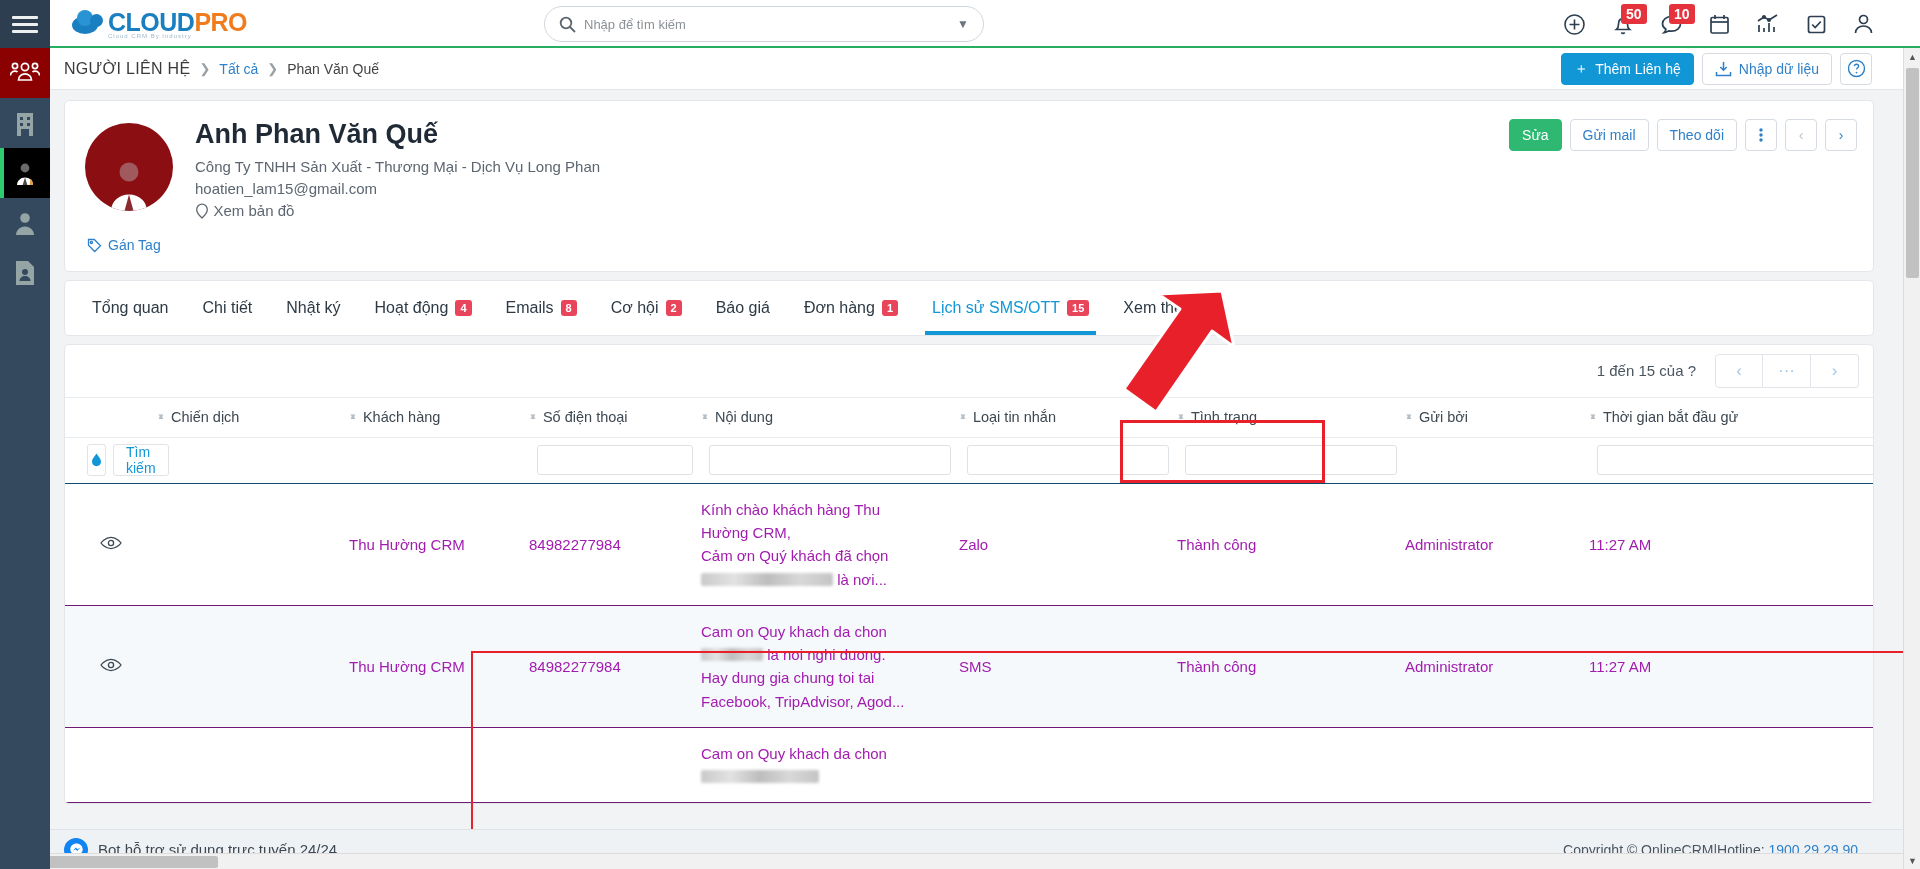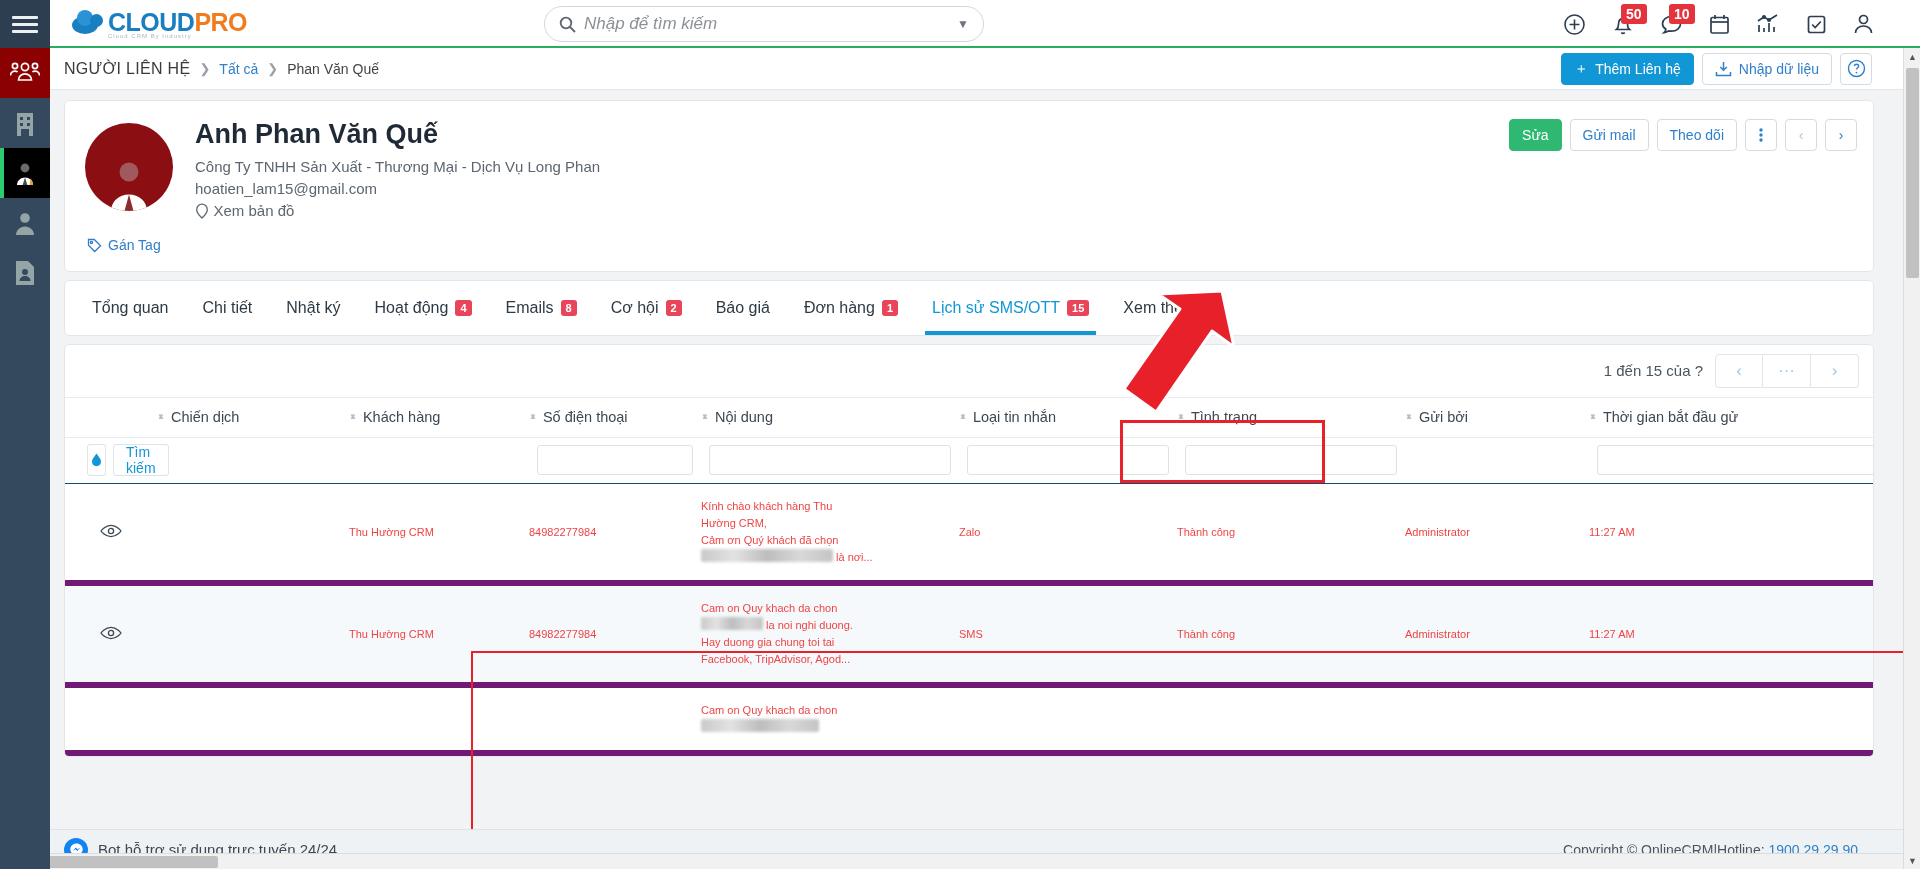--- a/index.html
+++ b/index.html
@@ -32,21 +32,21 @@
   .logo-cloud .c2 { position:absolute; width:16px;height:16px;background:#2a93d5;border-radius:50%; left:5px; top:0;}
   .logo-cloud .c3 { position:absolute; width:13px;height:13px;background:#1a7fc1;border-radius:50%; left:18px; top:4px;}
   .logo-text { font-size:25px; font-weight:bold; letter-spacing:-0.5px; }
   .logo-text .blue { color:#1a7fc1; }
   .logo-text .orange { color:#f07c1e; }
   .logo-sub { font-size:6px; color:#9fb8c8; letter-spacing:1px; margin-top:-4px; }
 
   .search-wrap { position:absolute; left:494px; top:6px; width:440px; }
   .search-box { width:100%; height:36px; border:1px solid #d0d7de; border-radius:18px;
                 display:flex; align-items:center; padding:0 14px; background:#fff; }
-  .search-box input { border:none; outline:none; flex:1; font-size:17px; color:#333; font-family:"Liberation Sans",sans-serif; padding-left:8px;font-style:italic;}
+  .search-box input { border:none; outline:none; flex:1; font-size:13px; color:#333; font-family:"Liberation Sans",sans-serif; padding-left:8px;}
   .search-box input::placeholder { color:#8c9196; }
   .caret-btn { color:#6c757d; font-size:12px; padding-left:8px; cursor:pointer;}
 
   .top-icons { position:absolute; right:46px; top:0; height:48px; display:flex; align-items:center; gap:26px; }
   .ticon { position:relative; cursor:pointer; color:#2c3e50; display:flex; align-items:center;}
   .badge-top { position:absolute; top:-9px; left:9px; background:#e5333e; color:#fff; font-size:14px;
                line-height:1; padding:3px 5px; border-radius:3px; font-weight:bold; }
 
   
   .crumbbar { height:42px; background:#fff; border-bottom:1px solid #e3e6ea; display:flex; align-items:center;
@@ -84,21 +84,21 @@
                display:flex; align-items:center; padding-left:10px; position:relative; }
   .tab { display:flex; align-items:center; gap:7px; padding:0 17px; height:54px; font-size:16px;
          color:#2d3a45; cursor:pointer; position:relative; white-space:nowrap;}
   .tab.active { color:#1196d6; }
   .tab.active::after { content:""; position:absolute; left:10px; right:10px; bottom:0; height:4px; background:#1196d6; }
   .badge { background:#e8455b; color:#fff; font-size:11px; border-radius:3px; padding:2px 5px; line-height:1.1; font-weight:600;}
   .chev { font-size:12px; color:#5d6670; margin-left:4px; }
 
   
   .table-card { margin-top:8px; background:#fff; border:1px solid #e3e6ea; border-radius:5px; overflow:hidden; }
-  .table-top { height:52px; display:flex; align-items:center; justify-content:flex-end; padding-right:14px; gap:0; }
+  .table-top { height:52px; display:flex; align-items:center; justify-content:flex-end; padding-right:14px; gap:7px; }
   .pginfo { font-size:15px; color:#4a5560; margin-right:12px; }
   .pggroup { display:flex; }
   .pgbtn { width:48px; height:34px; border:1px solid #e1e5e9; background:#fff; color:#9fc7e6;
            display:flex; align-items:center; justify-content:center; font-size:17px; cursor:pointer; }
   .pgbtn + .pgbtn { border-left:none; }
   .pgbtn:first-child { border-radius:4px 0 0 4px; }
   .pgbtn:last-child { border-radius:0 4px 4px 0; }
 
   table { width:100%; border-collapse:collapse; table-layout:fixed; }
   thead th { border-top:1px solid #e7eaee; border-bottom:1px solid #e7eaee; height:40px;
@@ -107,22 +107,22 @@
   .sorter { display:inline-flex; flex-direction:column; line-height:0; color:#b6bec6; }
   .sorter span { font-size:8px; }
 
   .filter-row td { height:46px; padding:5px 8px; border-bottom:1px solid #0c4a6e; vertical-align:middle; }
   .filter-in { width:100%; height:30px; border:1px solid #dde2e7; border-radius:3px; background:#fff; }
   .fbtns { display:flex; gap:7px; padding-left:14px; }
   .fbtn { height:32px; border:1px solid #dfe4e8; border-radius:3px; background:#fff; display:flex;
           align-items:center; justify-content:center; color:#1196d6; font-size:14px; cursor:pointer; padding:0 12px;}
   .fbtn.sq { width:34px; padding:0; }
 
-  tbody.data td { font-size:11px; color:#ef4444; padding:14px 0; vertical-align:middle;
-                  border-bottom:6px solid #701a75; }
+  tbody.data td { font-size:15px; color:#a21caf; padding:14px 0; vertical-align:middle;
+                  border-bottom:1px solid #701a75; }
   tbody.data tr:nth-child(even) { background:#f6f9fb; }
   .msg { line-height:1.55; }
   .redact { display:inline-block; height:13px; background:linear-gradient(90deg,#c9c9c9,#e2e2e2,#bdbdbd,#d8d8d8,#c4c4c4); vertical-align:-1px; filter:blur(1.4px); border-radius:2px;}
   .eye { color:#3d4852; cursor:pointer; }
 
   
   .row-highlight { position:absolute; left:421px; top:561px; width:1447px; height:203px;
                    border:2px solid #e8202a; pointer-events:none; z-index:5; }
   
   .tab-highlight { position:absolute; left:1070px; top:330px; width:205px; height:63px;
@@ -556,21 +556,21 @@
                       <circle cx="11" cy="7" r="2.6"></circle>
                     </svg>
                 </span>
               </td>
               <td></td>
               <td>Thu Hường CRM</td>
               <td>84982277984</td>
               <td class="msg">
                 <div>Cam on Quy khach da chon</div>
                 <div><span class="redact" style="width:62px"></span> la noi nghi duong.</div>
-                <div>Hay duong gia chung toi tai</div>
+                <div>Hay dung gia chung toi tai</div>
                 <div>Facebook, TripAdvisor, Agod...</div>
               </td>
               <td>SMS</td>
               <td>Thành công</td>
               <td>Administrator</td>
               <td>11:27 AM</td>
             </tr>
             <tr>
               <td></td>
               <td></td>

